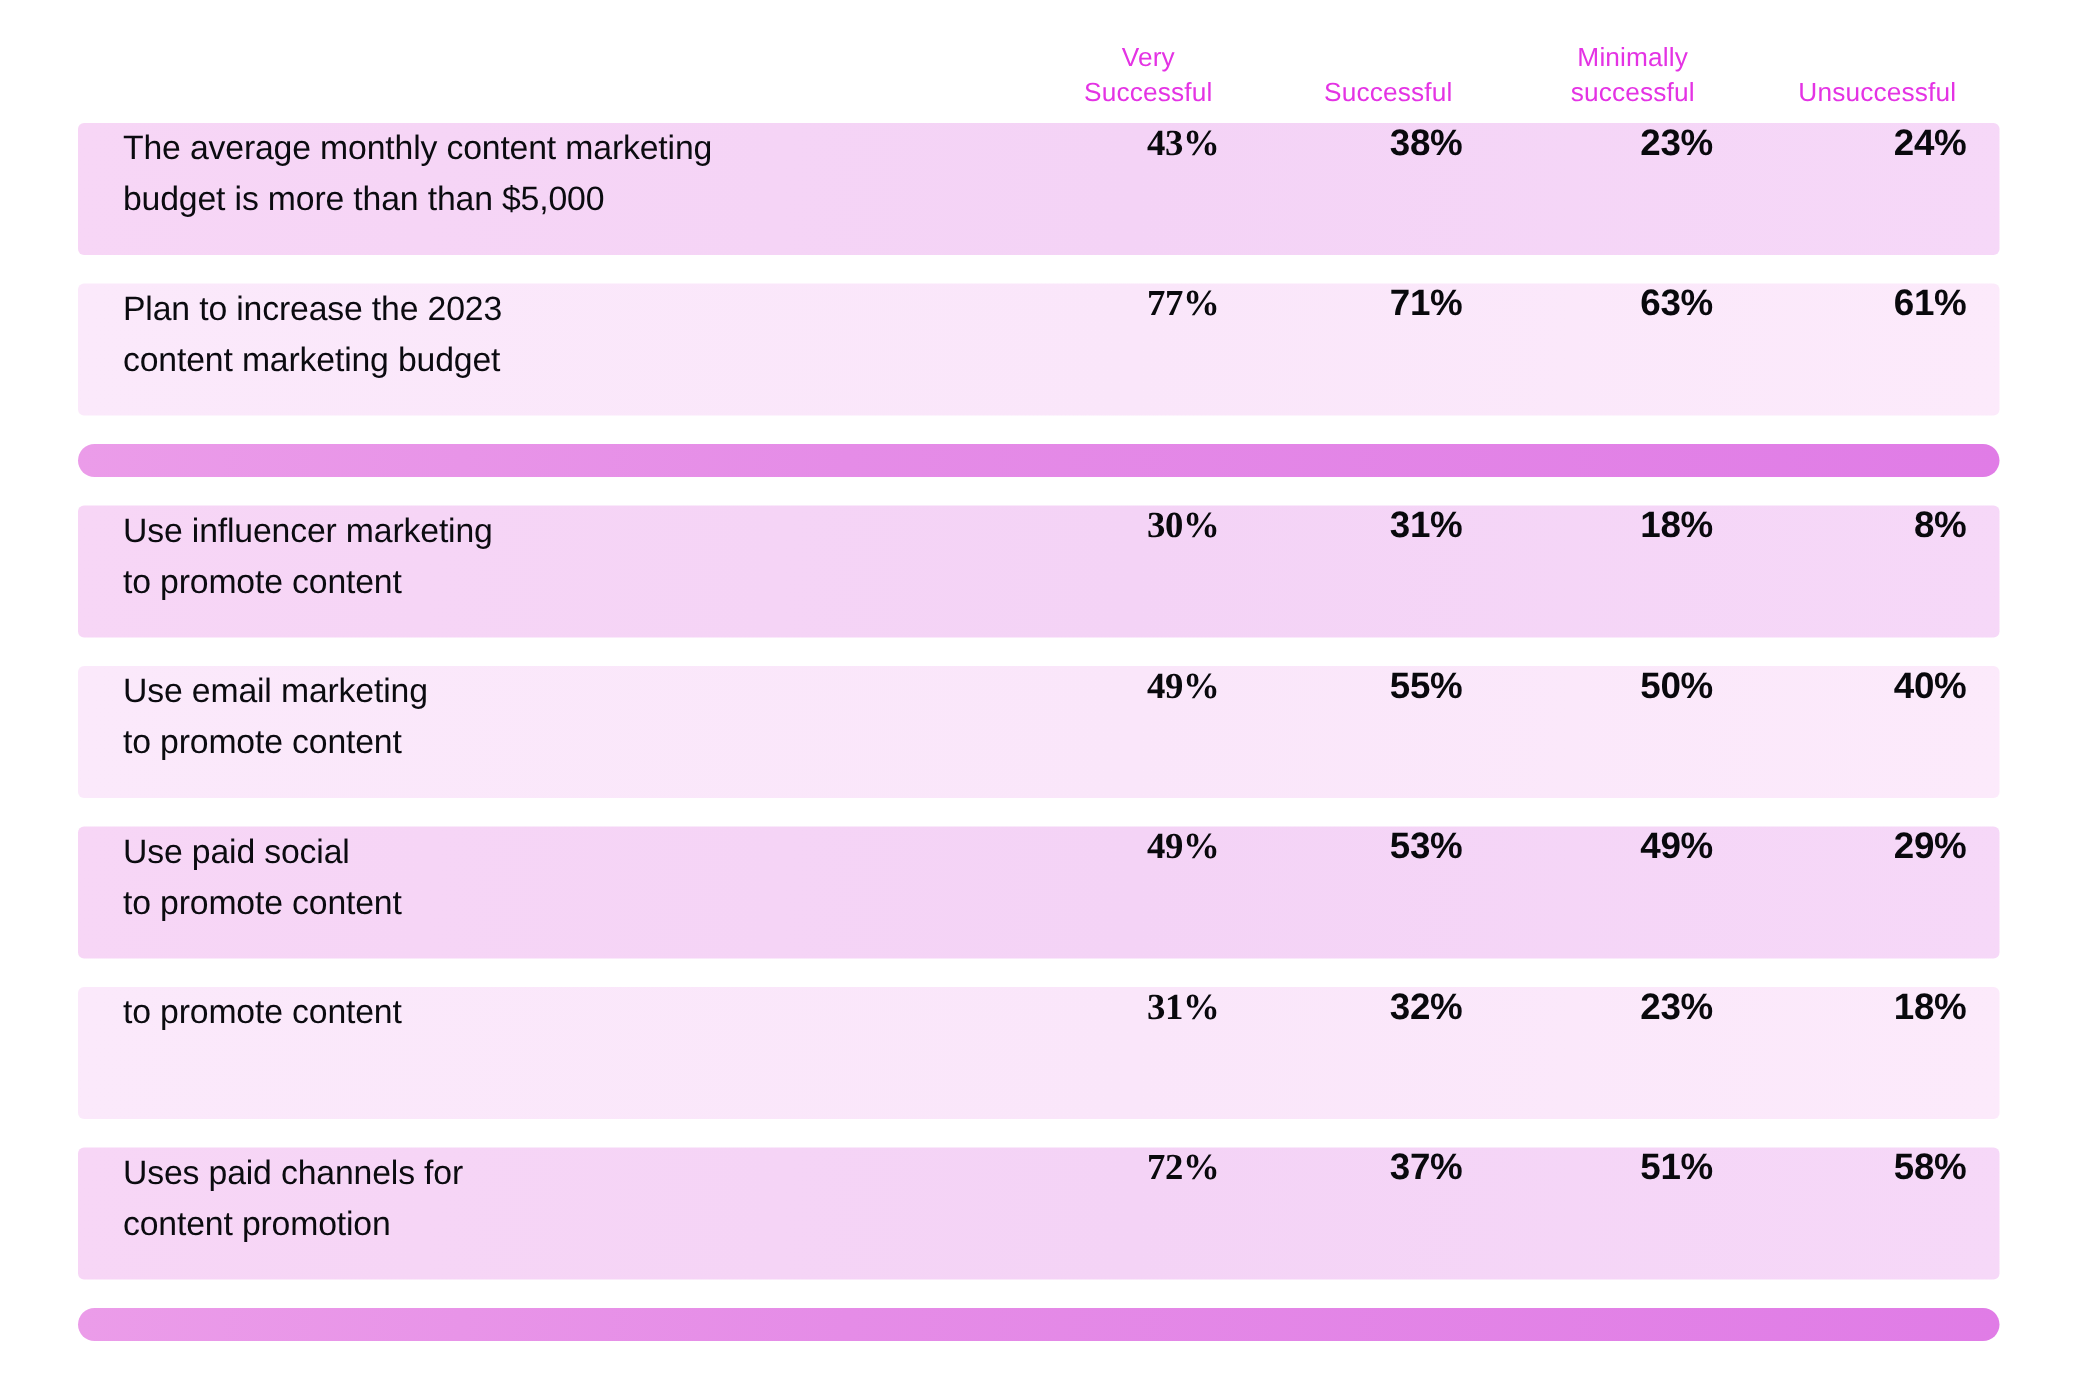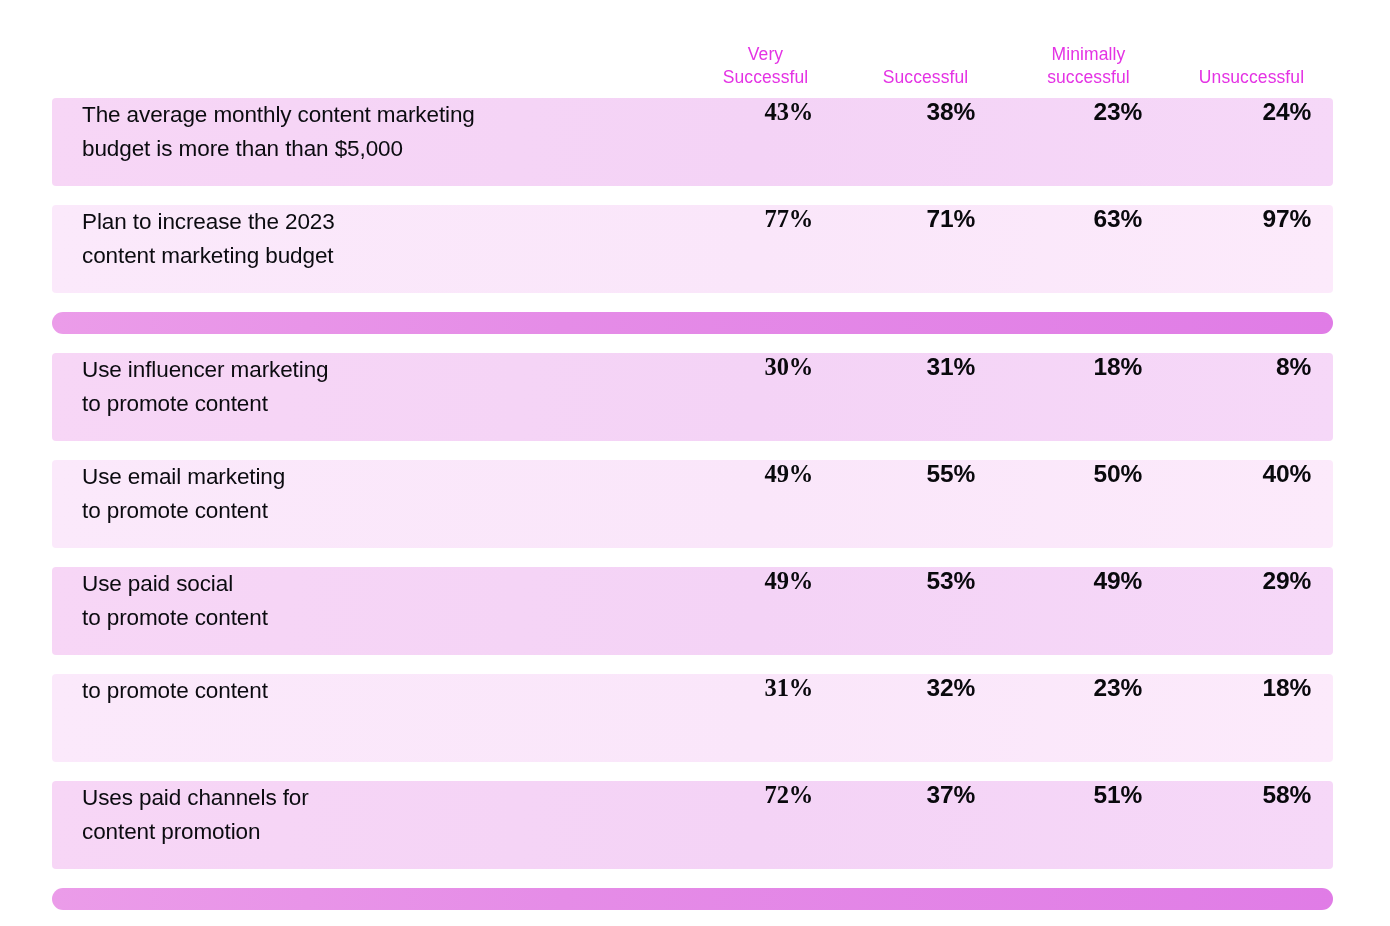--- a/index.html
+++ b/index.html
@@ -9,21 +9,21 @@
     height: 926px;
     background: #ffffff;
     font-family: "Liberation Sans", sans-serif;
     overflow: hidden;
   }
 
   #table-wrap {
     position: relative;
     width: 1390px;
     height: 926px;
-    padding: 16px 52px 0 52px;
+    padding: 0 52px 0 52px;
   }
 
   
   .grid-row {
     display: flex;
     align-items: stretch;
     width: 1281px;
   }
   .col-label  { width: 645px; flex: 0 0 645px; }
   .col-v      { width: 159px; flex: 0 0 159px; }
@@ -131,21 +131,21 @@
     </div>
 
     <div class="grid-row row light">
       <div class="col-label row-label">
         <span>Plan to increase the 2023</span>
         <span class="l2">content marketing budget</span>
       </div>
       <div class="col-v cell-value c1">77%</div>
       <div class="col-v cell-value c2">71%</div>
       <div class="col-v cell-value c3">63%</div>
-      <div class="col-v cell-value c4">97%</div>
+      <div class="col-v cell-value c4">61%</div>
     </div>
 
   </div>
 
   <div class="divider" id="divider-middle"></div>
 
   <div>
 
     <div class="grid-row row dark">
       <div class="col-label row-label">

